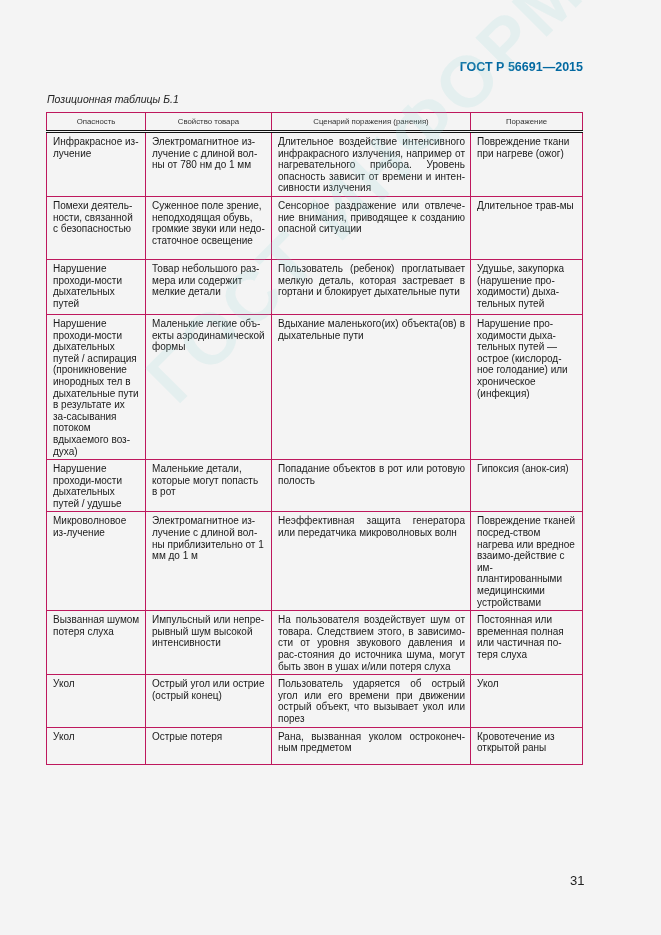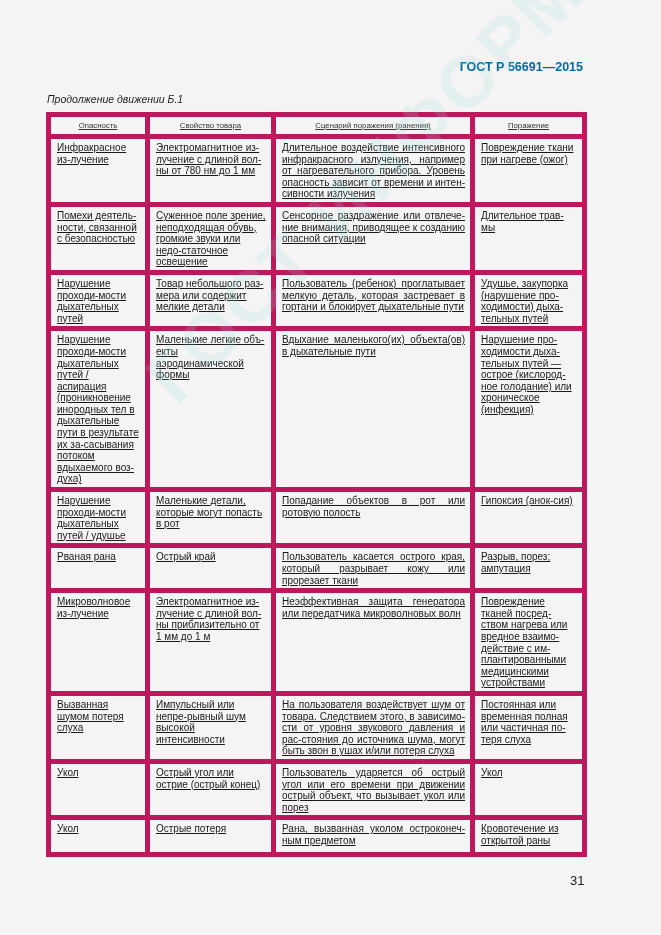--- a/index.html
+++ b/index.html
@@ -21,26 +21,25 @@
   }
   table.main {
     position: absolute; top: 112px; left: 46px;
     width: 536px;
     border-collapse: collapse;
     table-layout: fixed;
     font-size: 10px;
     line-height: 11.6px;
   }
   table.main th, table.main td {
-    border: 5px solid #be185d;
+    border: 1px solid #be185d;
     vertical-align: top;
     text-align: left;
     padding: 3px 5px 2px 6px;
     font-weight: normal;
-    text-decoration: underline;
   }
   table.main thead th {
     font-size: 7.8px;
     text-align: center;
     vertical-align: middle;
     height: 13px;
     padding: 2px 4px;
     color: #333;
     border-bottom: 3px double #111;
   }
@@ -57,21 +56,21 @@
     transform-origin: left top;
     white-space: nowrap;
     pointer-events: none;
     letter-spacing: 4px;
   }
 </style>
 </head>
 <body>
 
 <div class="doc-code">ГОСТ Р 56691—2015</div>
-<div class="caption">Продолжение движении Б.1</div>
+<div class="caption">Позиционная таблицы Б.1</div>
 
 <table class="main">
   <colgroup>
     <col style="width:99px">
     <col style="width:126px">
     <col style="width:199px">
     <col style="width:112px">
   </colgroup>
   <thead>
     <tr>
@@ -105,26 +104,20 @@
         <td>Маленькие легкие объ-екты аэродинамической формы</td>
         <td class="scn">Вдыхание маленького(их) объекта(ов) в дыхательные пути</td>
         <td>Нарушение про-ходимости дыха-тельных путей — острое (кислород-ное голодание) или хроническое (инфекция)</td>
       </tr>
       <tr style="height: 40px;">
         <td>Нарушение проходи-мости дыхательных путей / удушье</td>
         <td>Маленькие детали, которые могут попасть в рот</td>
         <td class="scn">Попадание объектов в рот или ротовую полость</td>
         <td>Гипоксия (анок-сия)</td>
       </tr>
-      <tr style="height: 41px;">
-        <td>Рваная рана</td>
-        <td>Острый край</td>
-        <td class="scn">Пользователь касается острого края, который разрывает кожу или прорезает ткани</td>
-        <td>Разрыв, порез; ампутация</td>
-      </tr>
       <tr style="height: 96px;">
         <td>Микроволновое из-лучение</td>
         <td>Электромагнитное из-лучение с длиной вол-ны приблизительно от 1 мм до 1 м</td>
         <td class="scn">Неэффективная защита генератора или передатчика микроволновых волн</td>
         <td>Повреждение тканей посред-ством нагрева или вредное взаимо-действие с им-плантированными медицинскими устройствами</td>
       </tr>
       <tr style="height: 62px;">
         <td>Вызванная шумом потеря слуха</td>
         <td>Импульсный или непре-рывный шум высокой интенсивности</td>
         <td class="scn">На пользователя воздействует шум от товара. Следствием этого, в зависимо-сти от уровня звукового давления и рас-стояния до источника шума, могут быть звон в ушах и/или потеря слуха</td>

